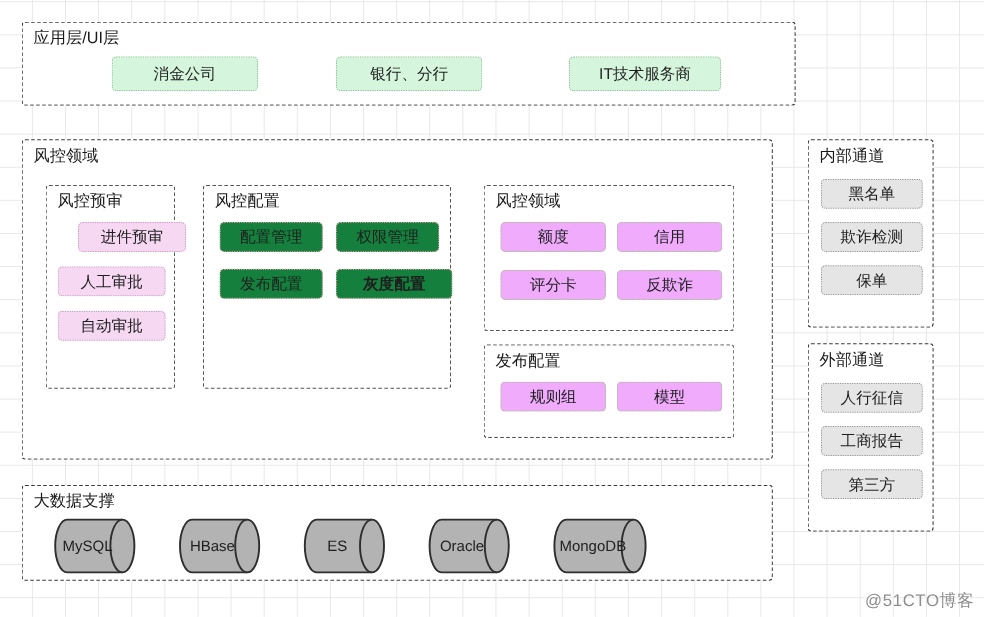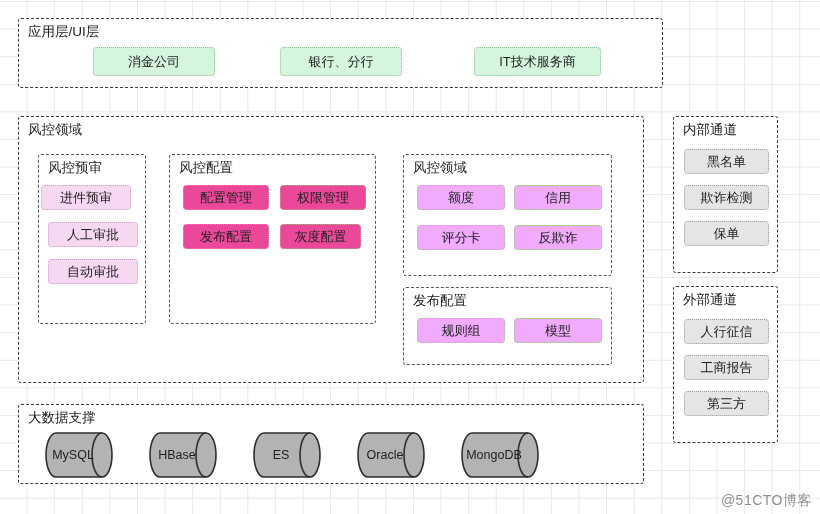--- a/index.html
+++ b/index.html
@@ -63,21 +63,21 @@
     display: flex;
     align-items: center;
     justify-content: center;
     font-size: 13px;
     color: #1e1e1e;
     line-height: 1;
     white-space: nowrap;
   }
   .chip.green  { background: #d6f5dd; border-color: #8fbf9a; }
   .chip.green2 { background: #f0abfc; border-color: #9fc482; }
-  .chip.pink   { background: #ec4899; border-color: #cf9e9a; }
+  .chip.pink   { background: #15803d; border-color: #cf9e9a; }
   .chip.violet { background: #f6d8f2; border-color: #c99ec4; }
   .chip.grey   { background: #e5e5e5; border-color: #9a9a9a; }
 
   
   .cyl {
     position: absolute;
     width: 72px;
     height: 48px;
   }
   .cyl svg { display: block; }
@@ -117,31 +117,31 @@
     <div class="chip green" style="left:74px; top:28px; width:122px; height:29px;">消金公司</div>
     <div class="chip green" style="left:261px; top:28px; width:122px; height:29px;">银行、分行</div>
     <div class="chip green" style="left:455px; top:28px; width:127px; height:29px;">IT技术服务商</div>
   </div>
 
   <div class="grp" style="left:18px; top:116px; width:626px; height:267px;">
     <div class="grp-title">风控领域</div>
 
     <div class="subgrp" style="left:19px; top:37px; width:108px; height:170px;">
       <div class="grp-title">风控预审</div>
-      <div class="chip violet" style="left:2px; top:30px; width:90px; height:25px;">进件预审</div>
+      <div class="chip violet" style="left:26px; top:30px; width:90px; height:25px;">进件预审</div>
       <div class="chip violet" style="left:9px; top:67px; width:90px; height:25px;">人工审批</div>
       <div class="chip violet" style="left:9px; top:104px; width:90px; height:25px;">自动审批</div>
     </div>
 
     <div class="subgrp" style="left:150px; top:37px; width:207px; height:170px;">
       <div class="grp-title">风控配置</div>
       <div class="chip pink" style="left:13px; top:30px; width:86px; height:25px;">配置管理</div>
       <div class="chip pink" style="left:110px; top:30px; width:86px; height:25px;">权限管理</div>
       <div class="chip pink" style="left:13px; top:69px; width:86px; height:25px;">发布配置</div>
-      <div class="chip pink" style="left:110px; top:69px; width:81px; height:25px;">灰度配置</div>
+      <div class="chip pink" style="left:110px; top:69px; width:97px; height:25px;font-weight:bold;">灰度配置</div>
     </div>
 
     <div class="subgrp" style="left:384px; top:37px; width:209px; height:122px;">
       <div class="grp-title">风控领域</div>
       <div class="chip green2" style="left:13px; top:30px; width:88px; height:25px;">额度</div>
       <div class="chip green2" style="left:110px; top:30px; width:88px; height:25px;">信用</div>
       <div class="chip green2" style="left:13px; top:70px; width:88px; height:25px;">评分卡</div>
       <div class="chip green2" style="left:110px; top:70px; width:88px; height:25px;">反欺诈</div>
     </div>
 

